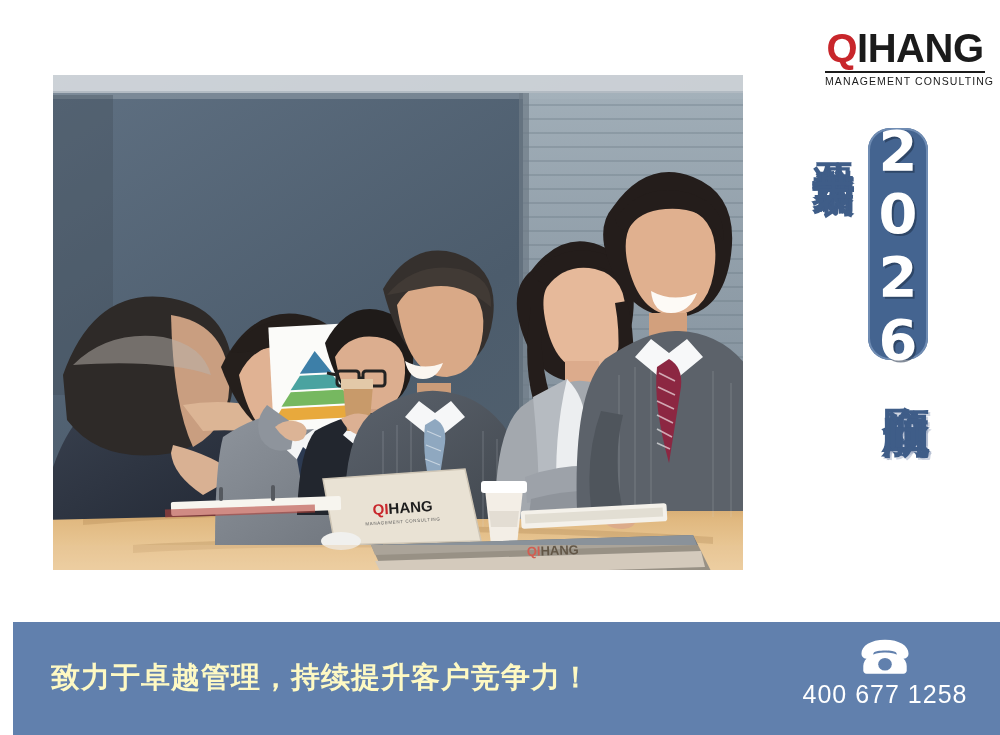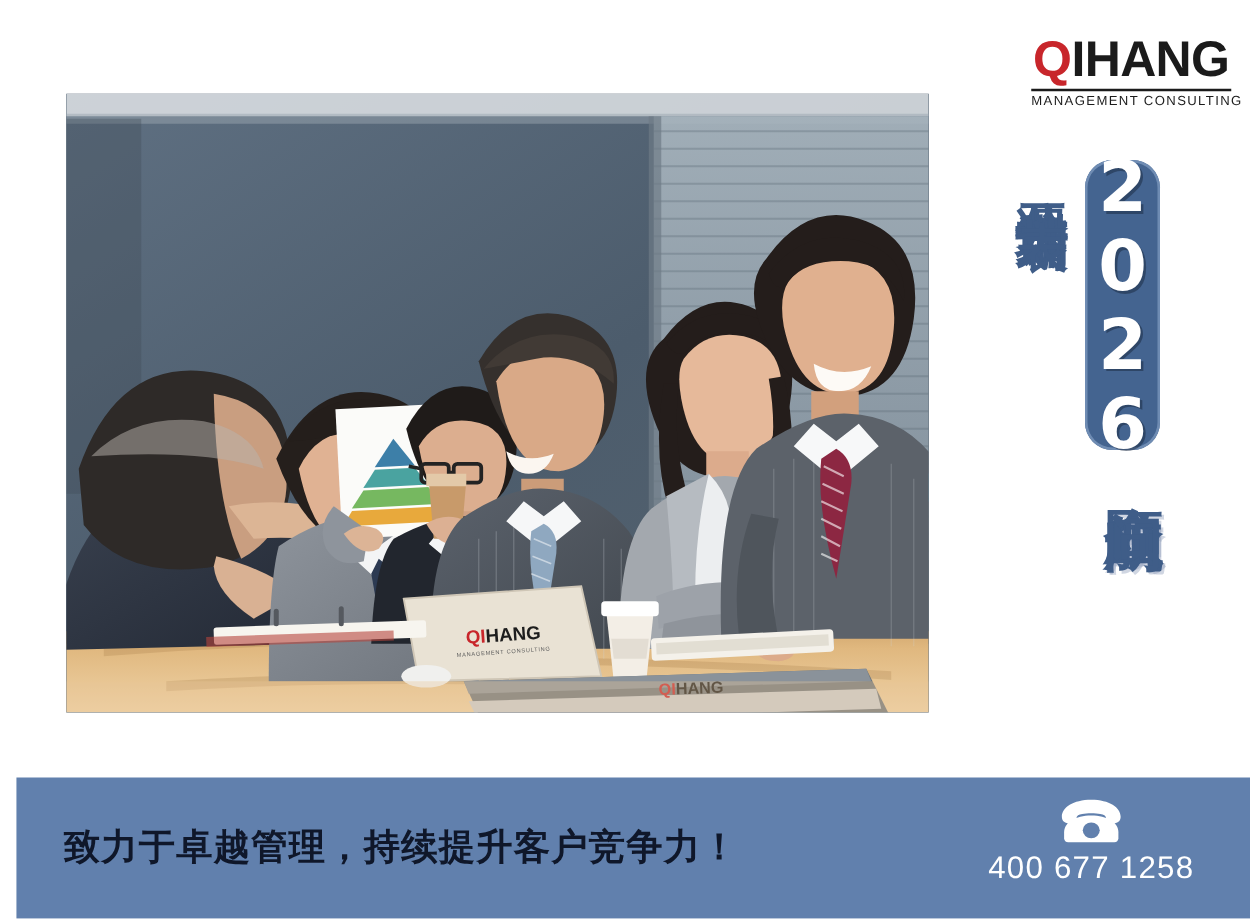--- a/index.html
+++ b/index.html
@@ -48,23 +48,23 @@
   .brand-cn{
     position:absolute;left:60px;top:240px;width:62px;
     writing-mode:vertical-rl;text-orientation:upright;
     font-size:48px;font-weight:bold;color:#3f5d88;line-height:1.02;
     letter-spacing:1px;white-space:nowrap;
     text-shadow:2px 2px 0 rgba(150,165,190,.45);
   }
 
   
   .footer{position:absolute;left:0;top:622px;width:1000px;height:113px;background:#6180ad;}
-  .tagline{position:absolute;left:38px;top:36px;color:#0f172a;
+  .tagline{position:absolute;left:38px;top:36px;color:#fef9c3;
     font-size:29px;font-weight:bold;letter-spacing:1px;white-space:nowrap;}
-  .contact{position:absolute;right:40px;top:16px;width:200px;text-align:center;color:#fff;}
+  .contact{position:absolute;right:28px;top:16px;width:200px;text-align:center;color:#fff;}
   .phone-icon{display:block;margin:0 auto 4px auto;width:58px;height:38px;}
   .phone-num{font-size:25px;letter-spacing:1px;color:#ffffff;white-space:nowrap;}
 </style>
 </head>
 <body>
 
 <div class="poster">
 
   <div class="logo">
     <div class="logo-word"><span class="q">Q</span><span>IHANG</span></div>

